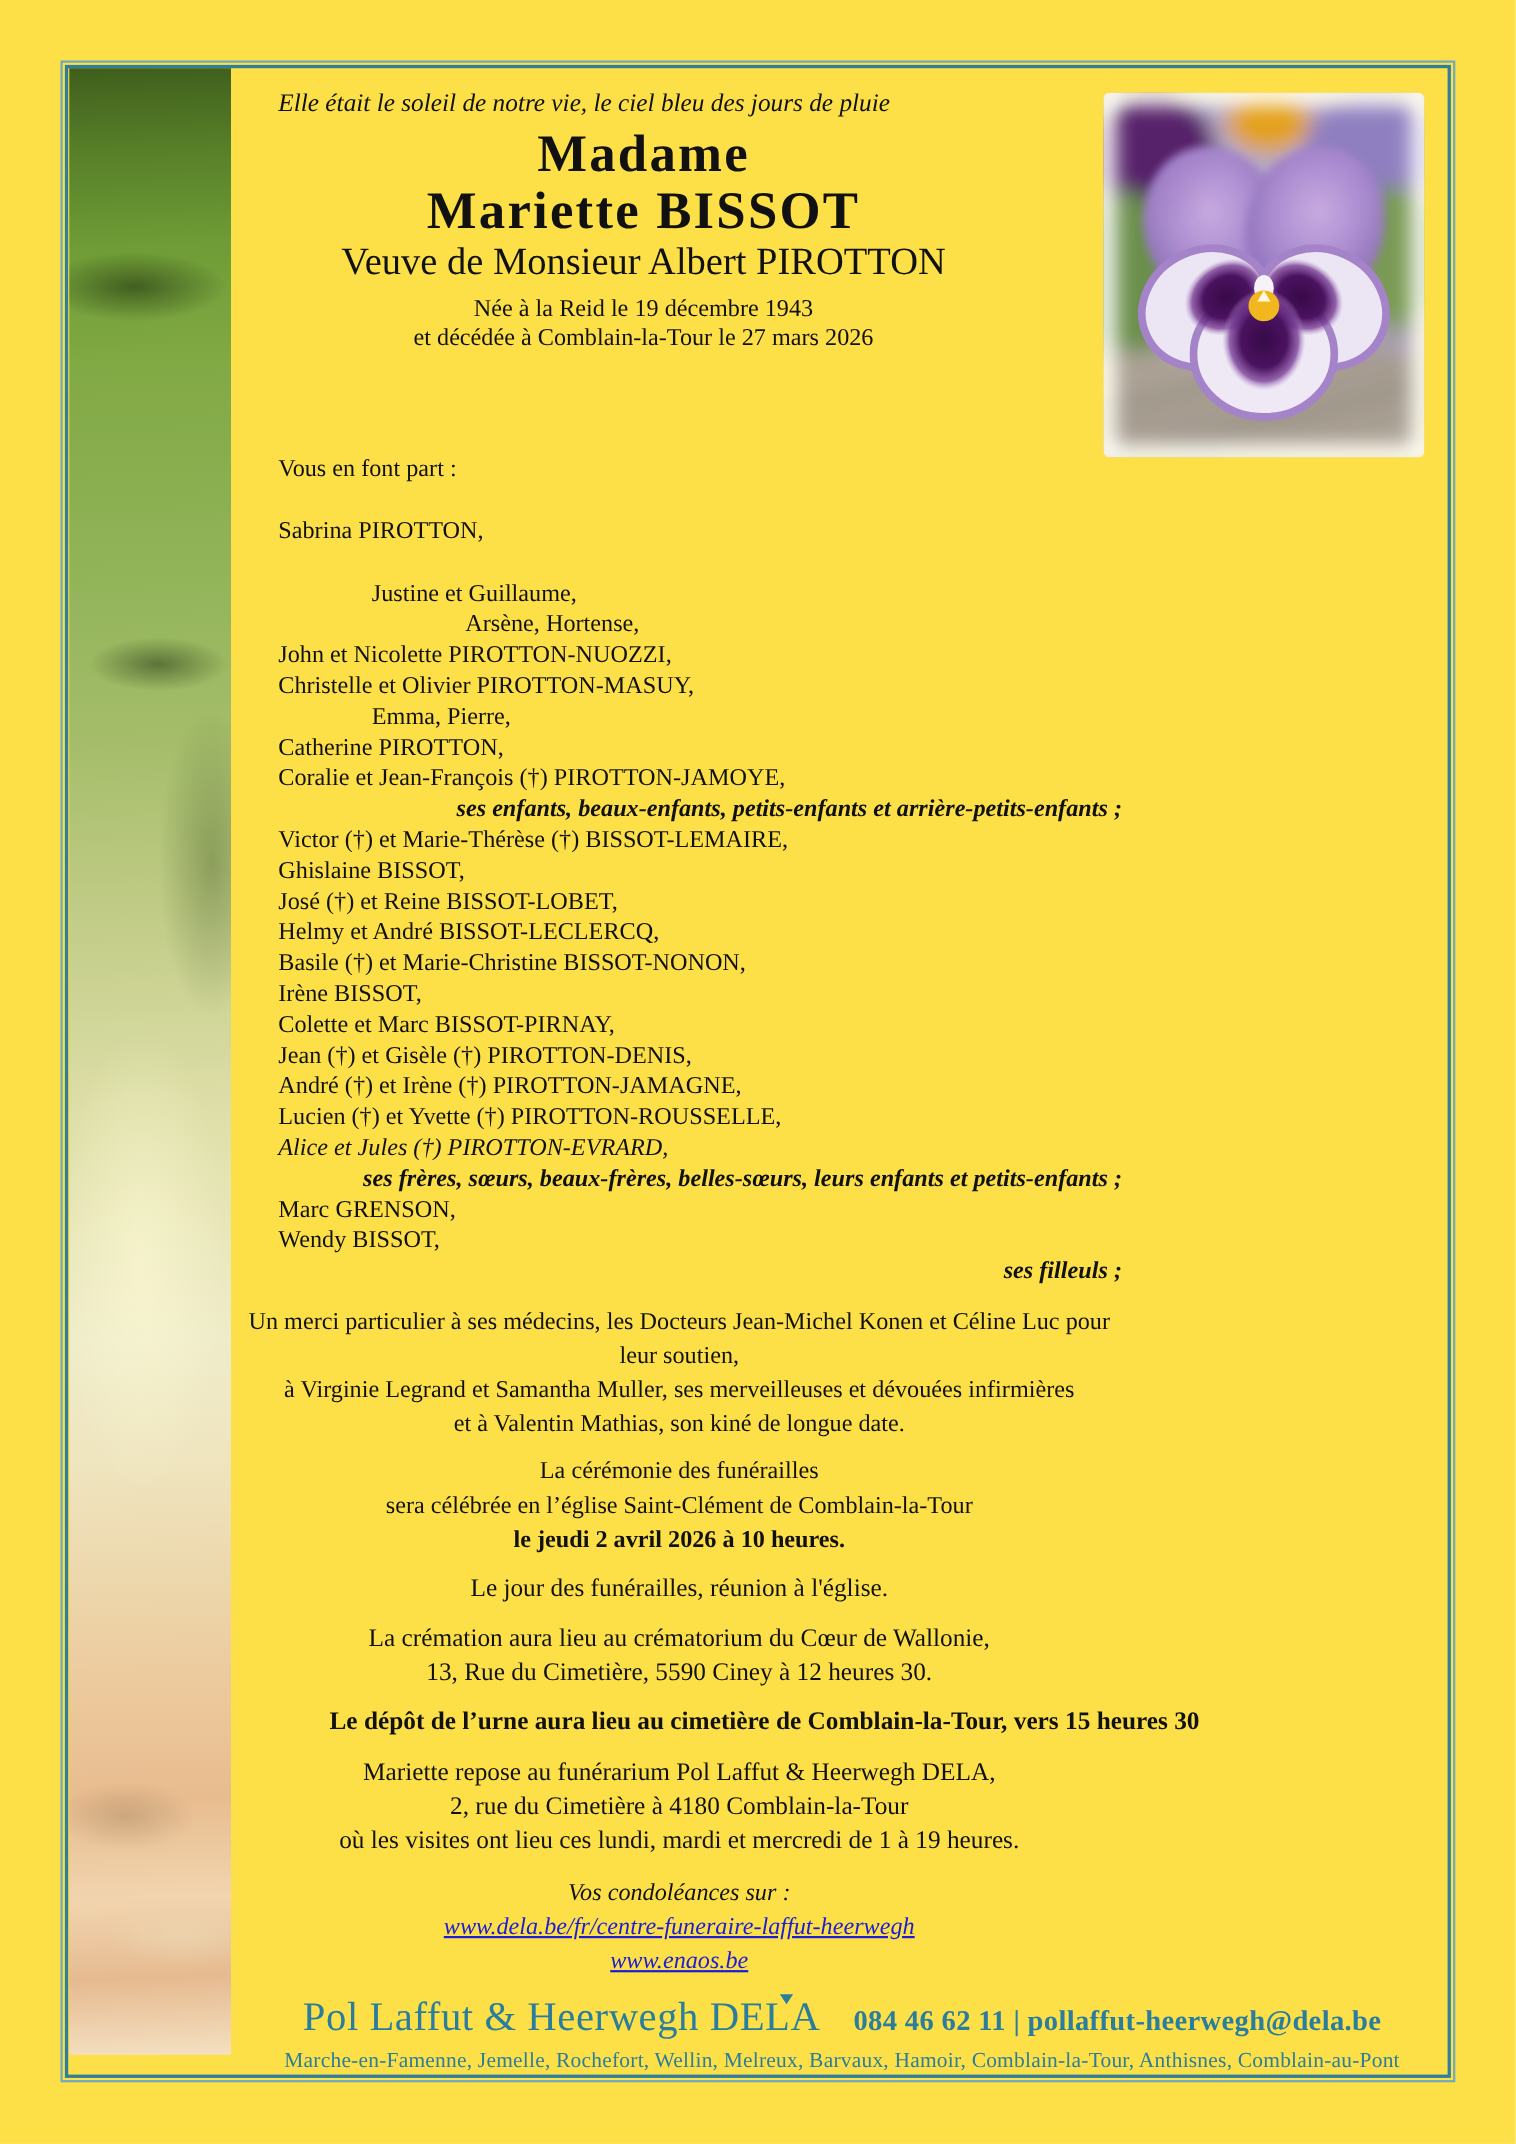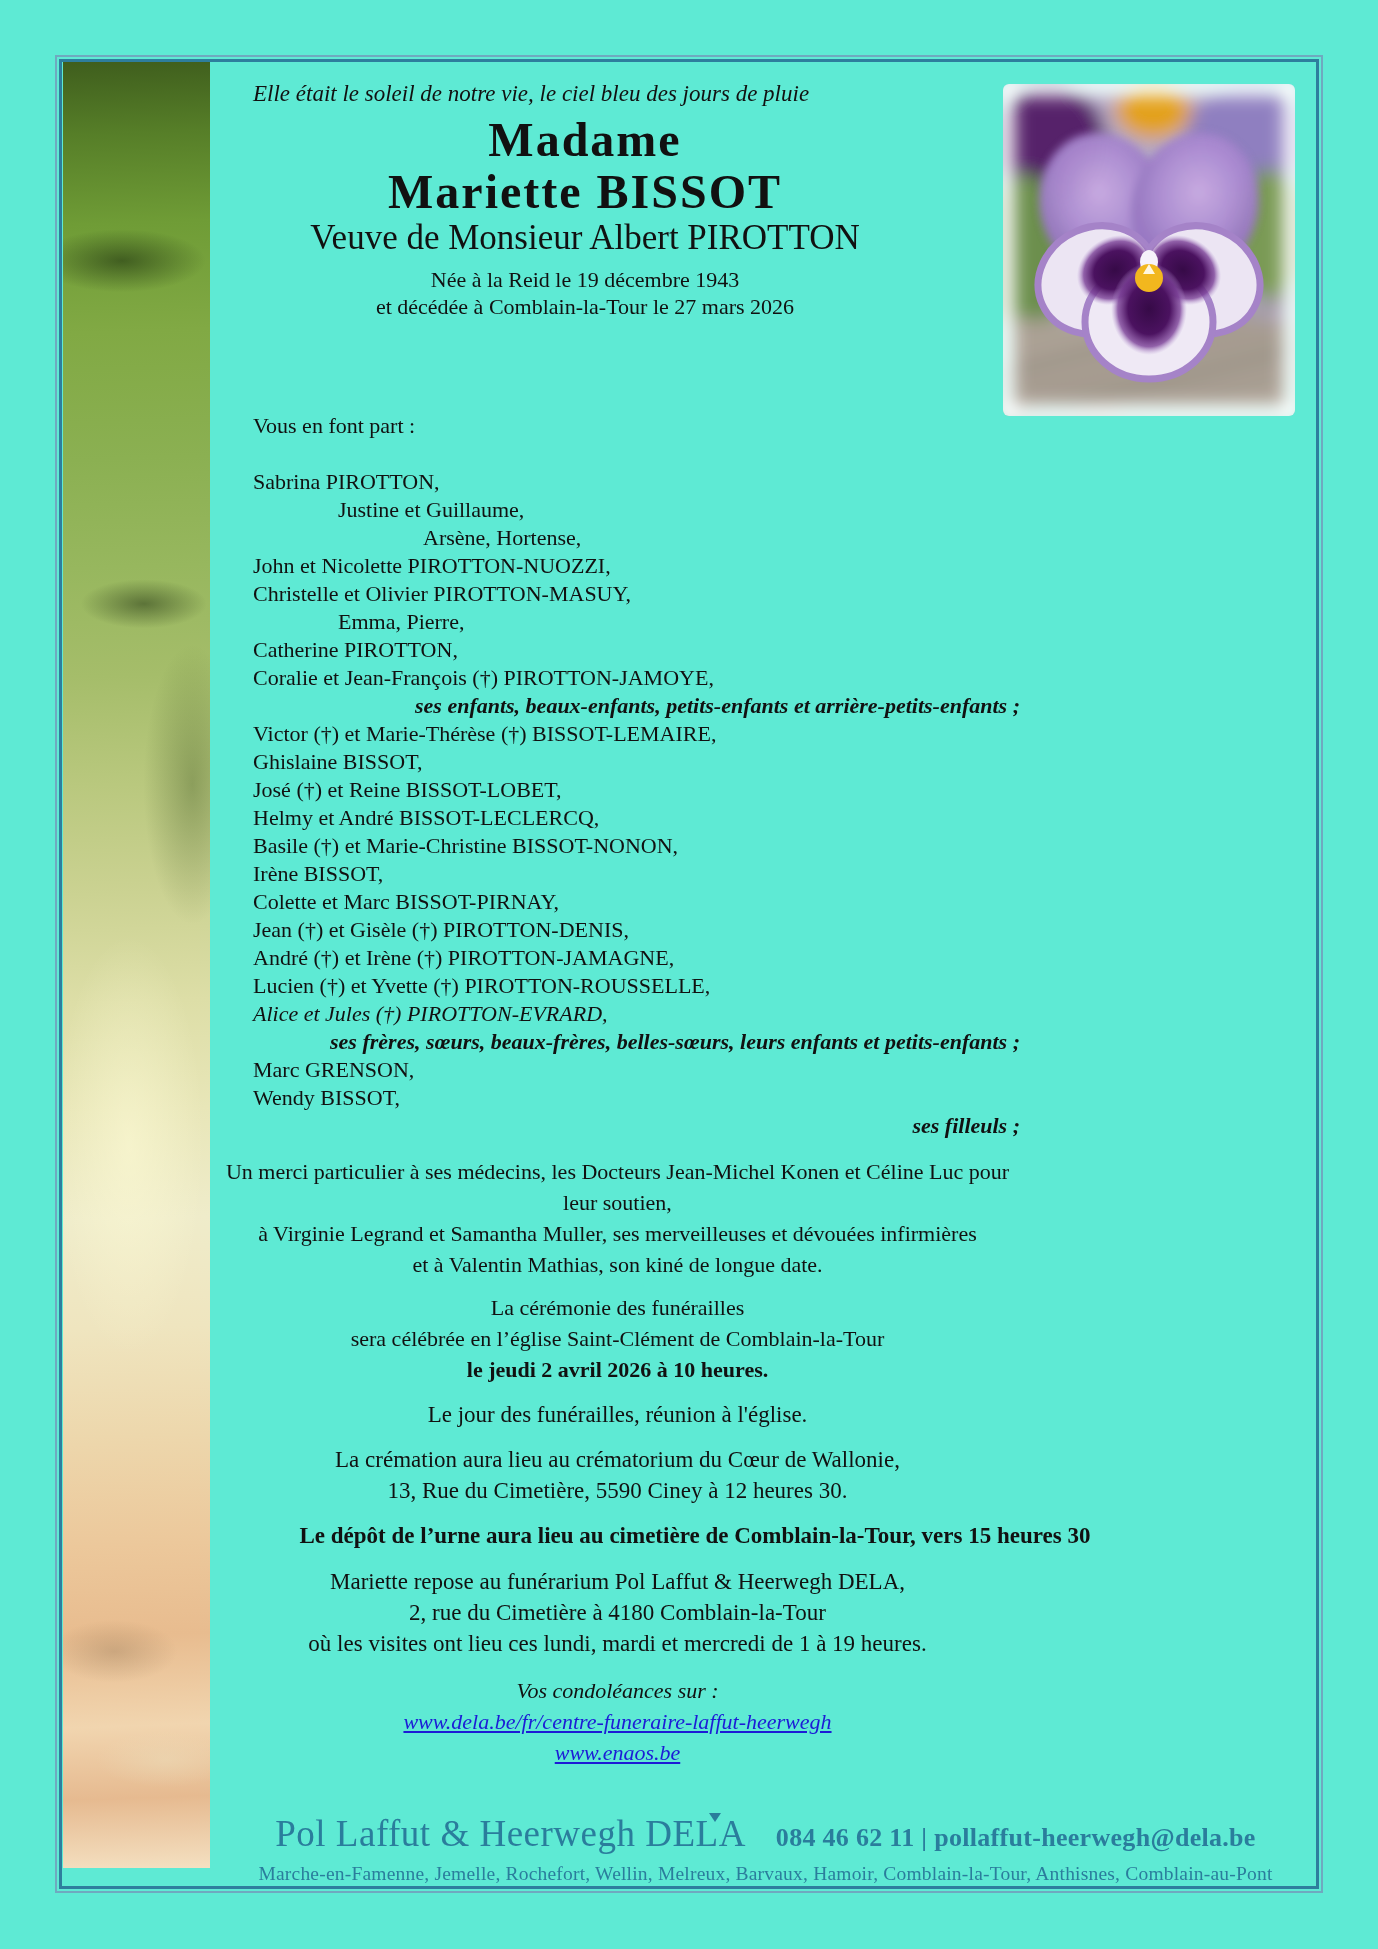--- a/index.html
+++ b/index.html
@@ -1,17 +1,17 @@
 <!DOCTYPE html>
 <html><head>
 <meta charset="utf-8">
 <style>
   html,body{margin:0;padding:0;background:#ffffff;}
   .page{
-    position:relative;width:1378px;height:1949px;background:#5eead4;overflow:hidden;
+    position:relative;width:1378px;height:1949px;background:#fde047;overflow:hidden;
     font-family:"Liberation Serif","DejaVu Serif",serif;color:#111;
   }
   
   .frame{
     position:absolute;left:55px;top:55px;width:1264px;height:1834px;
     border:2px solid #6fa9bf;
   }
   .frame::before{
     content:'';position:absolute;inset:2px;border:3px solid #2e7e9d;pointer-events:none;
   }
@@ -139,21 +139,21 @@
         <div>Née à la Reid le 19 décembre 1943</div>
         <div>et décédée à Comblain-la-Tour le 27 mars 2026</div>
       </div>
     </div>
 
     <div class="intro">Vous en font part :</div>
 
     <div class="names">
 
     <div class="name-line" style="padding-left: 38px;">Sabrina PIROTTON,</div>
-        <div class="name-line" style="padding-left: 123px;">Justine et Guillaume,</div>
+        <div class="name-line" style="padding-left: 123px; margin-top: 29px;">Justine et Guillaume,</div>
         <div class="name-line" style="padding-left: 208px;">Arsène, Hortense,</div>
         <div class="name-line" style="padding-left: 38px;">John et Nicolette PIROTTON-NUOZZI,</div>
         <div class="name-line" style="padding-left: 38px;">Christelle et Olivier PIROTTON-MASUY,</div>
         <div class="name-line" style="padding-left: 123px;">Emma, Pierre,</div>
         <div class="name-line" style="padding-left: 38px;">Catherine PIROTTON,</div>
         <div class="name-line" style="padding-left: 38px;">Coralie et Jean-François (†) PIROTTON-JAMOYE,</div>
       </div>
     <div class="caption">ses enfants, beaux-enfants, petits-enfants et arrière-petits-enfants ;</div>
 
     <div class="names" style="margin-top:0">

